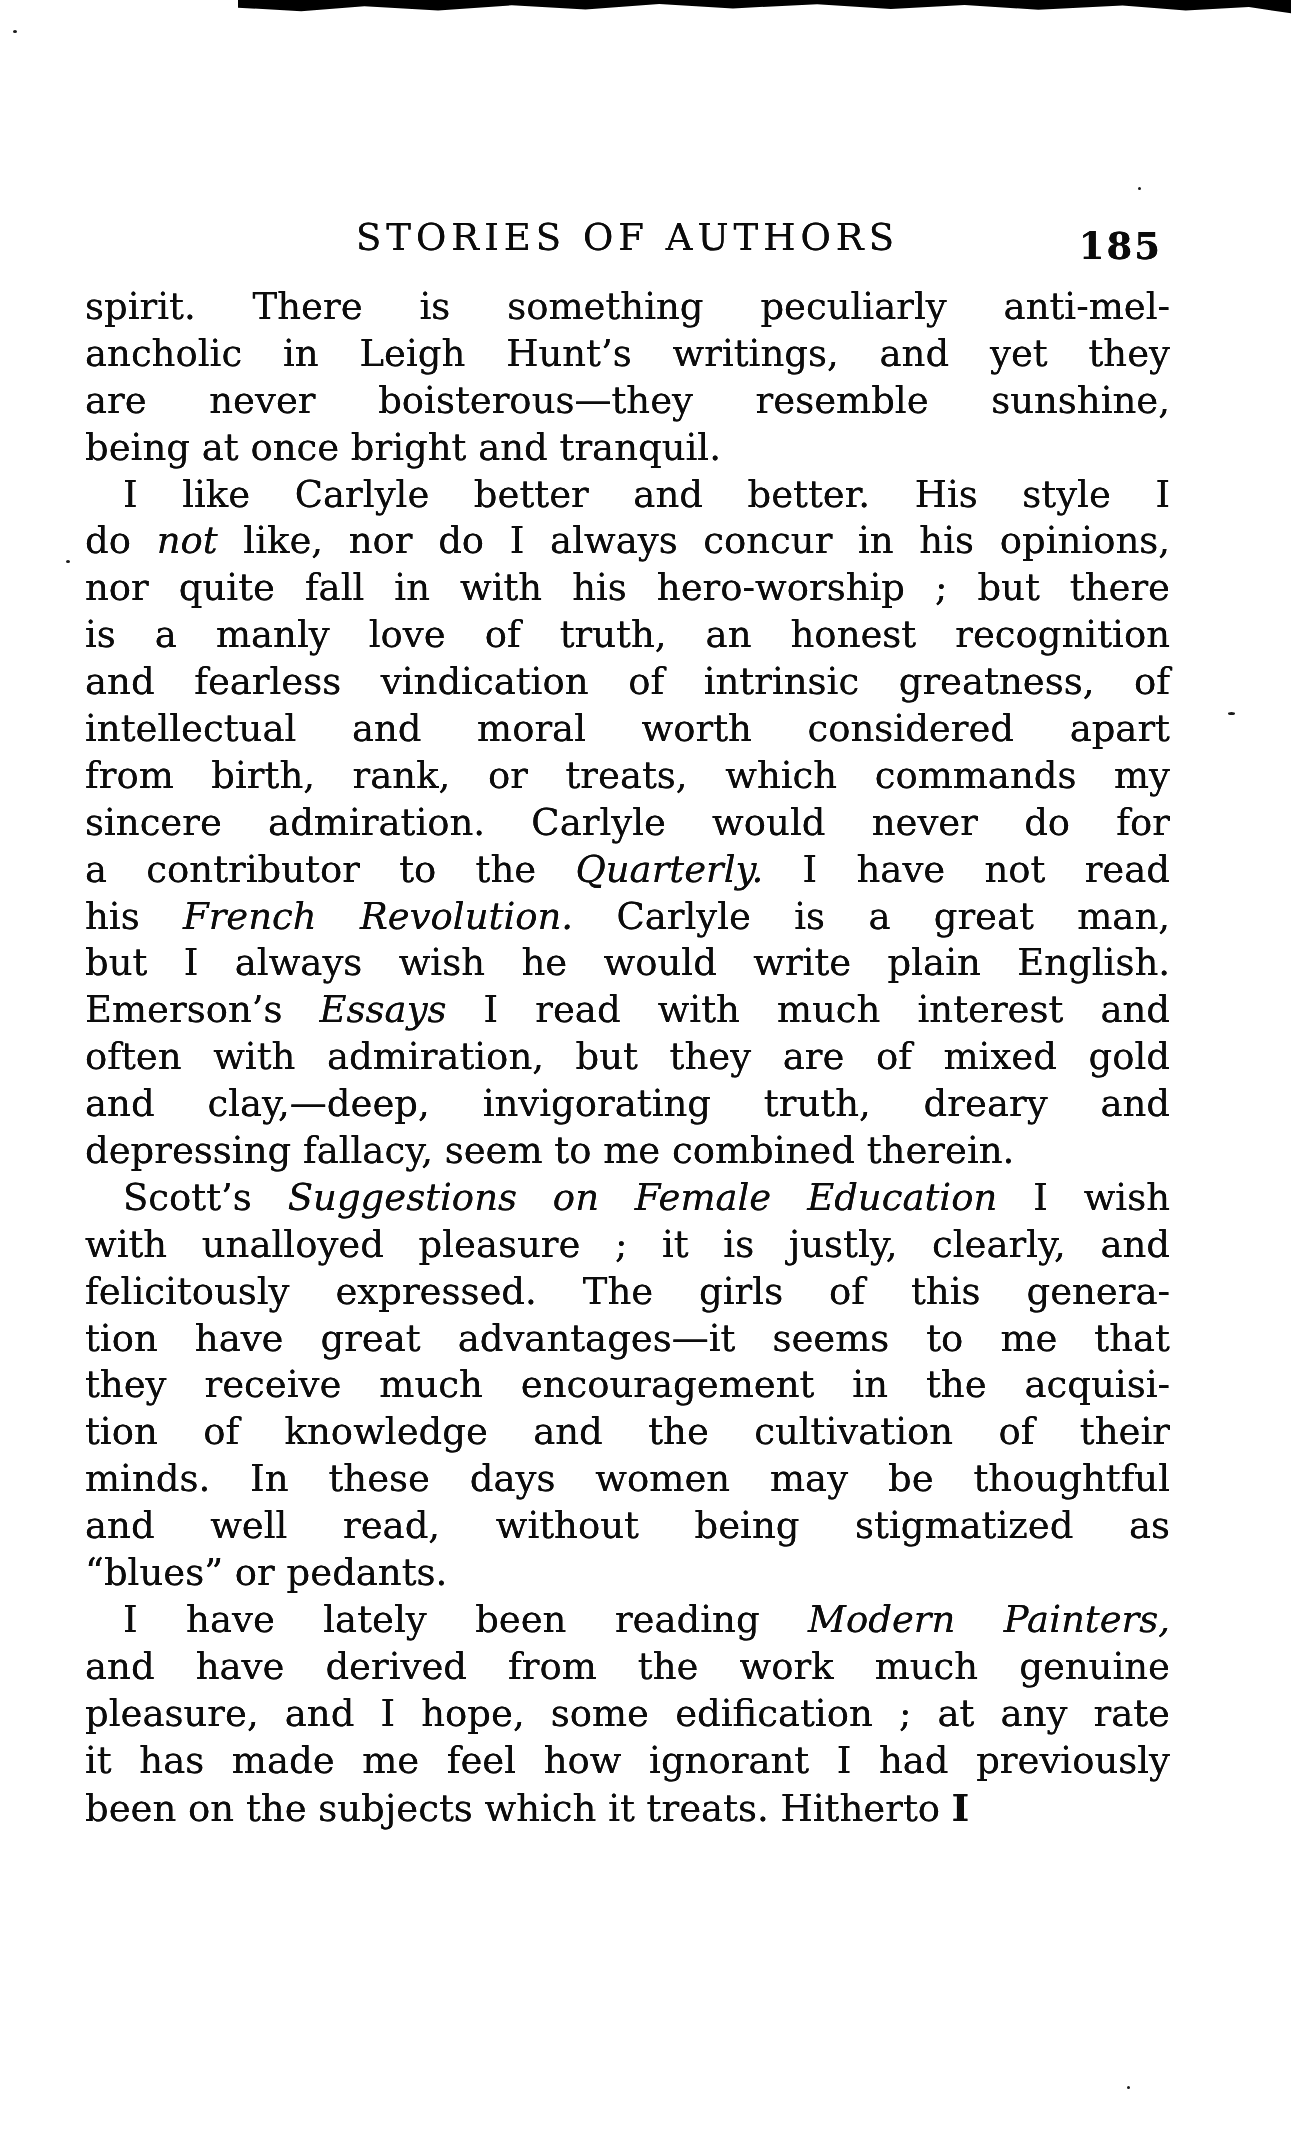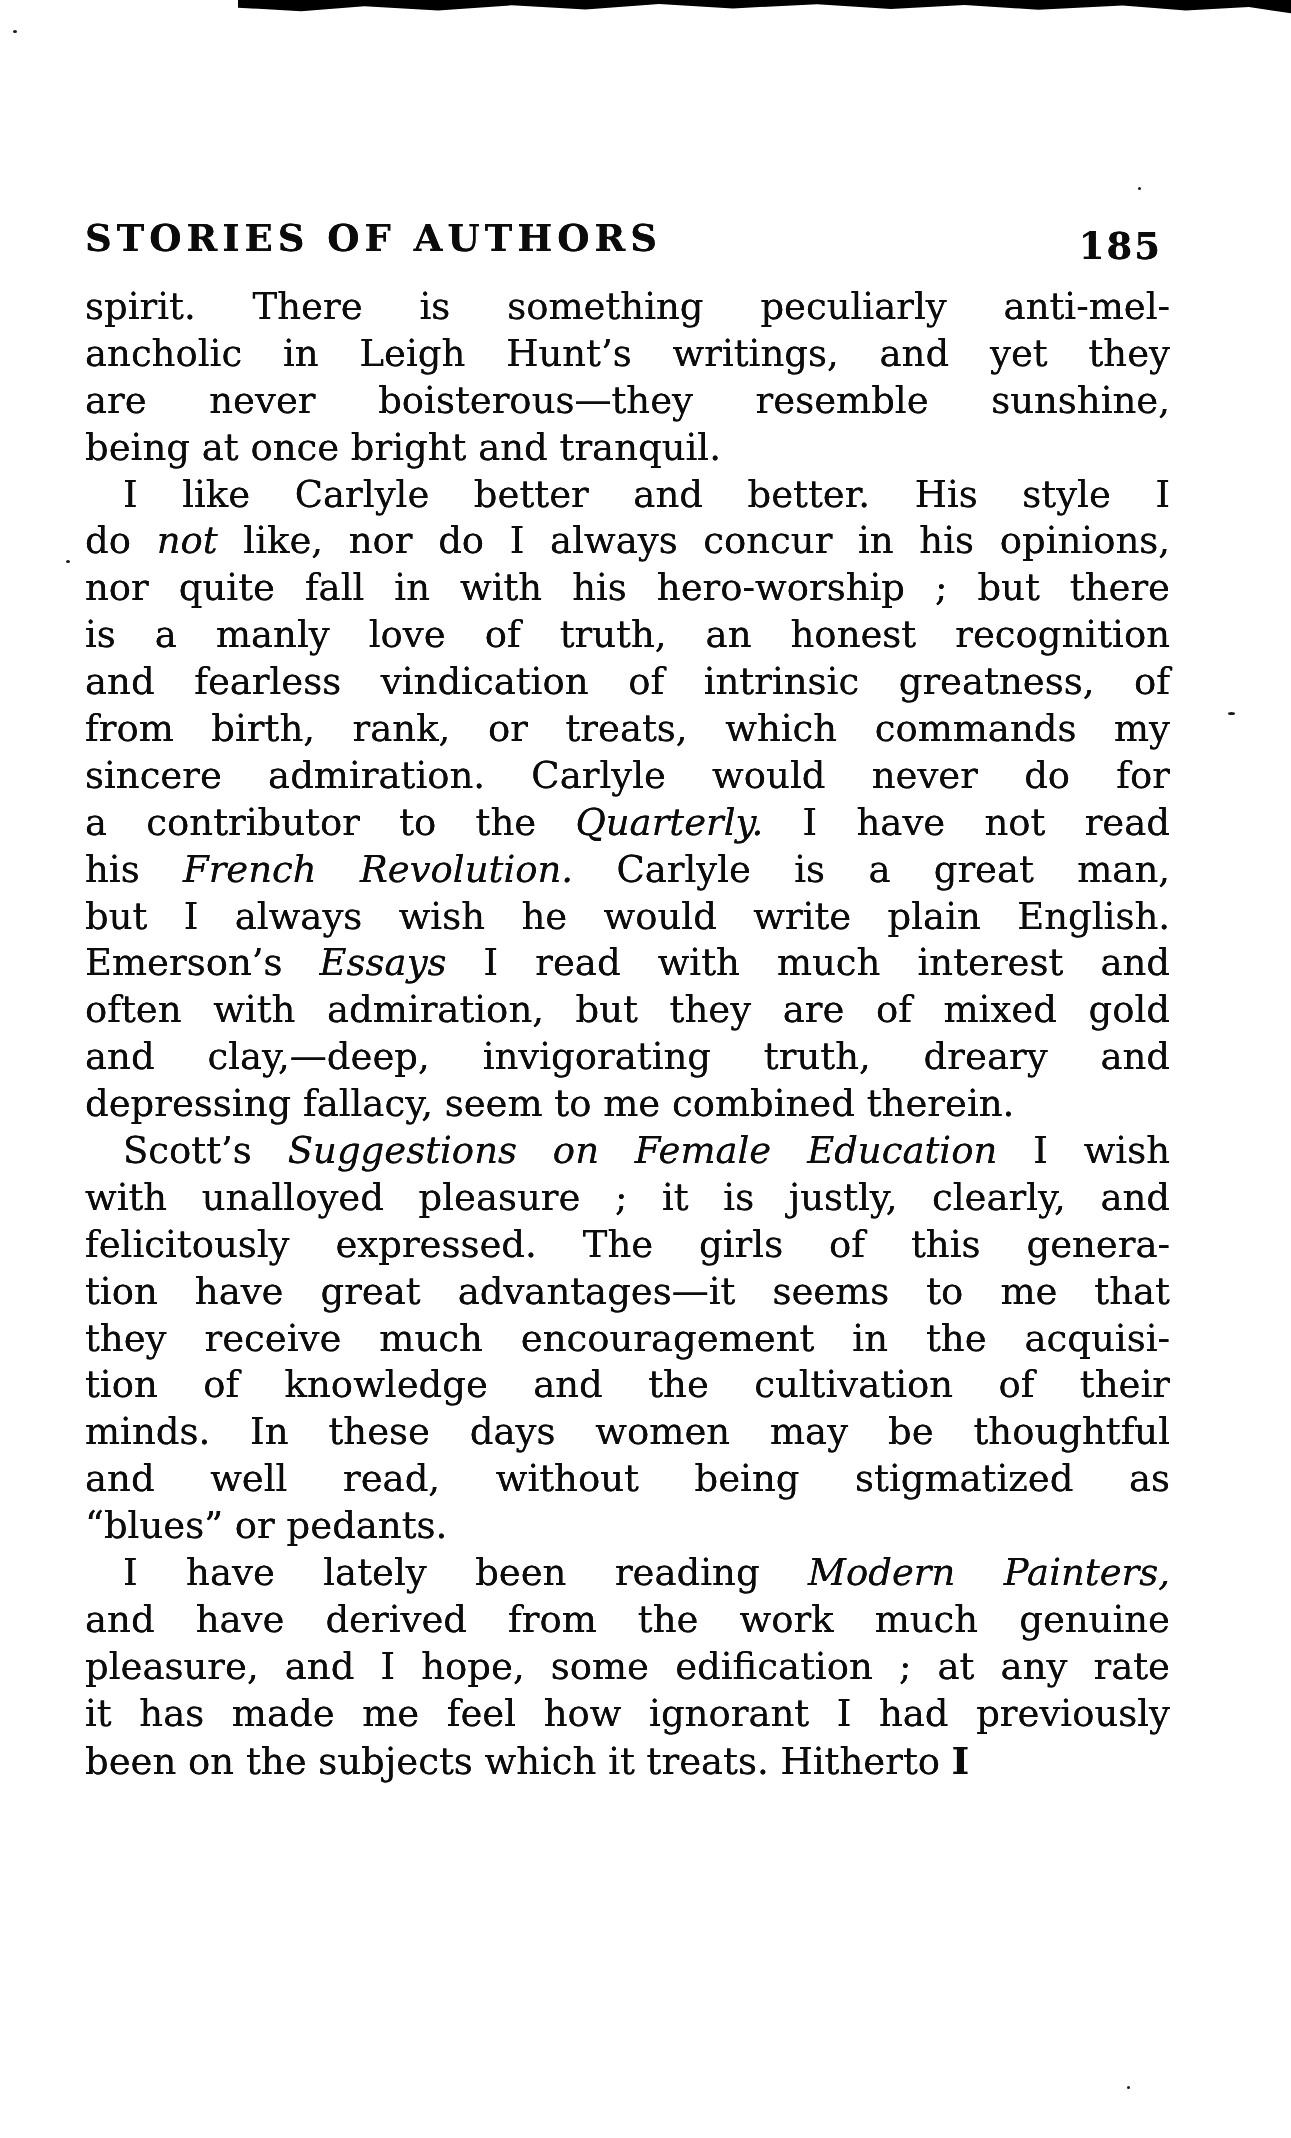--- a/index.html
+++ b/index.html
@@ -15,21 +15,22 @@
   .scan-band{
     position:absolute;left:238px;top:0;width:1053px;height:14px;
     background:#000;
     clip-path:polygon(0 0,100% 0,100% 95%,96% 50%,90% 75%,84% 40%,76% 70%,69% 35%,62% 65%,55% 30%,47% 60%,40% 28%,33% 68%,26% 38%,19% 75%,12% 45%,6% 80%,0 55%);
   }
   .speck{position:absolute;background:#1a1a1a;border-radius:50%;}
   .header{
     position:absolute;left:85px;top:216px;width:1085px;height:48px;
   }
   .running-head{
-    font-size:37px;font-weight:700;letter-spacing:5px;
+    text-align:center;
+    font-size:37px;font-weight:400;letter-spacing:5px;
     color:#0b0b0b;
     text-shadow:0 0 0.6px #0b0b0b;
   }
   .pagenum{
     position:absolute;right:8px;top:8px;
     font-size:37px;font-weight:700;letter-spacing:2px;
     color:#0b0b0b;
     text-shadow:0 0 0.6px #0b0b0b;
   }
   .page-body{
@@ -72,20 +73,21 @@
         <div class="line"><span class="">ancholic in Leigh Hunt’s writings, and yet they</span></div>
         <div class="line"><span class="">are never boisterous—they resemble sunshine,</span></div>
         <div class="line last"><span class="">being at once bright and tranquil.</span></div>
       </div>
       <div class="paragraph">
         <div class="line indent"><span class="">I like Carlyle better and better. His style I</span></div>
         <div class="line"><span class="">do </span><span class="it">not</span><span class=""> like, nor do I always concur in his opinions,</span></div>
         <div class="line"><span class="">nor quite fall in with his hero-worship ; but there</span></div>
         <div class="line"><span class="">is a manly love of truth, an honest recognition</span></div>
         <div class="line"><span class="">and fearless vindication of intrinsic greatness, of</span></div>
+        <div class="line"><span class="">intellectual and moral worth considered apart</span></div>
         <div class="line"><span class="">from birth, rank, or treats, which commands my</span></div>
         <div class="line"><span class="">sincere admiration. Carlyle would never do for</span></div>
         <div class="line"><span class="">a contributor to the </span><span class="it">Quarterly.</span><span class=""> I have not read</span></div>
         <div class="line"><span class="">his </span><span class="it">French Revolution.</span><span class=""> Carlyle is a great man,</span></div>
         <div class="line"><span class="">but I always wish he would write plain English.</span></div>
         <div class="line"><span class="">Emerson’s </span><span class="it">Essays</span><span class=""> I read with much interest and</span></div>
         <div class="line"><span class="">often with admiration, but they are of mixed gold</span></div>
         <div class="line"><span class="">and clay,—deep, invigorating truth, dreary and</span></div>
         <div class="line last"><span class="">depressing fallacy, seem to me combined therein.</span></div>
       </div>

